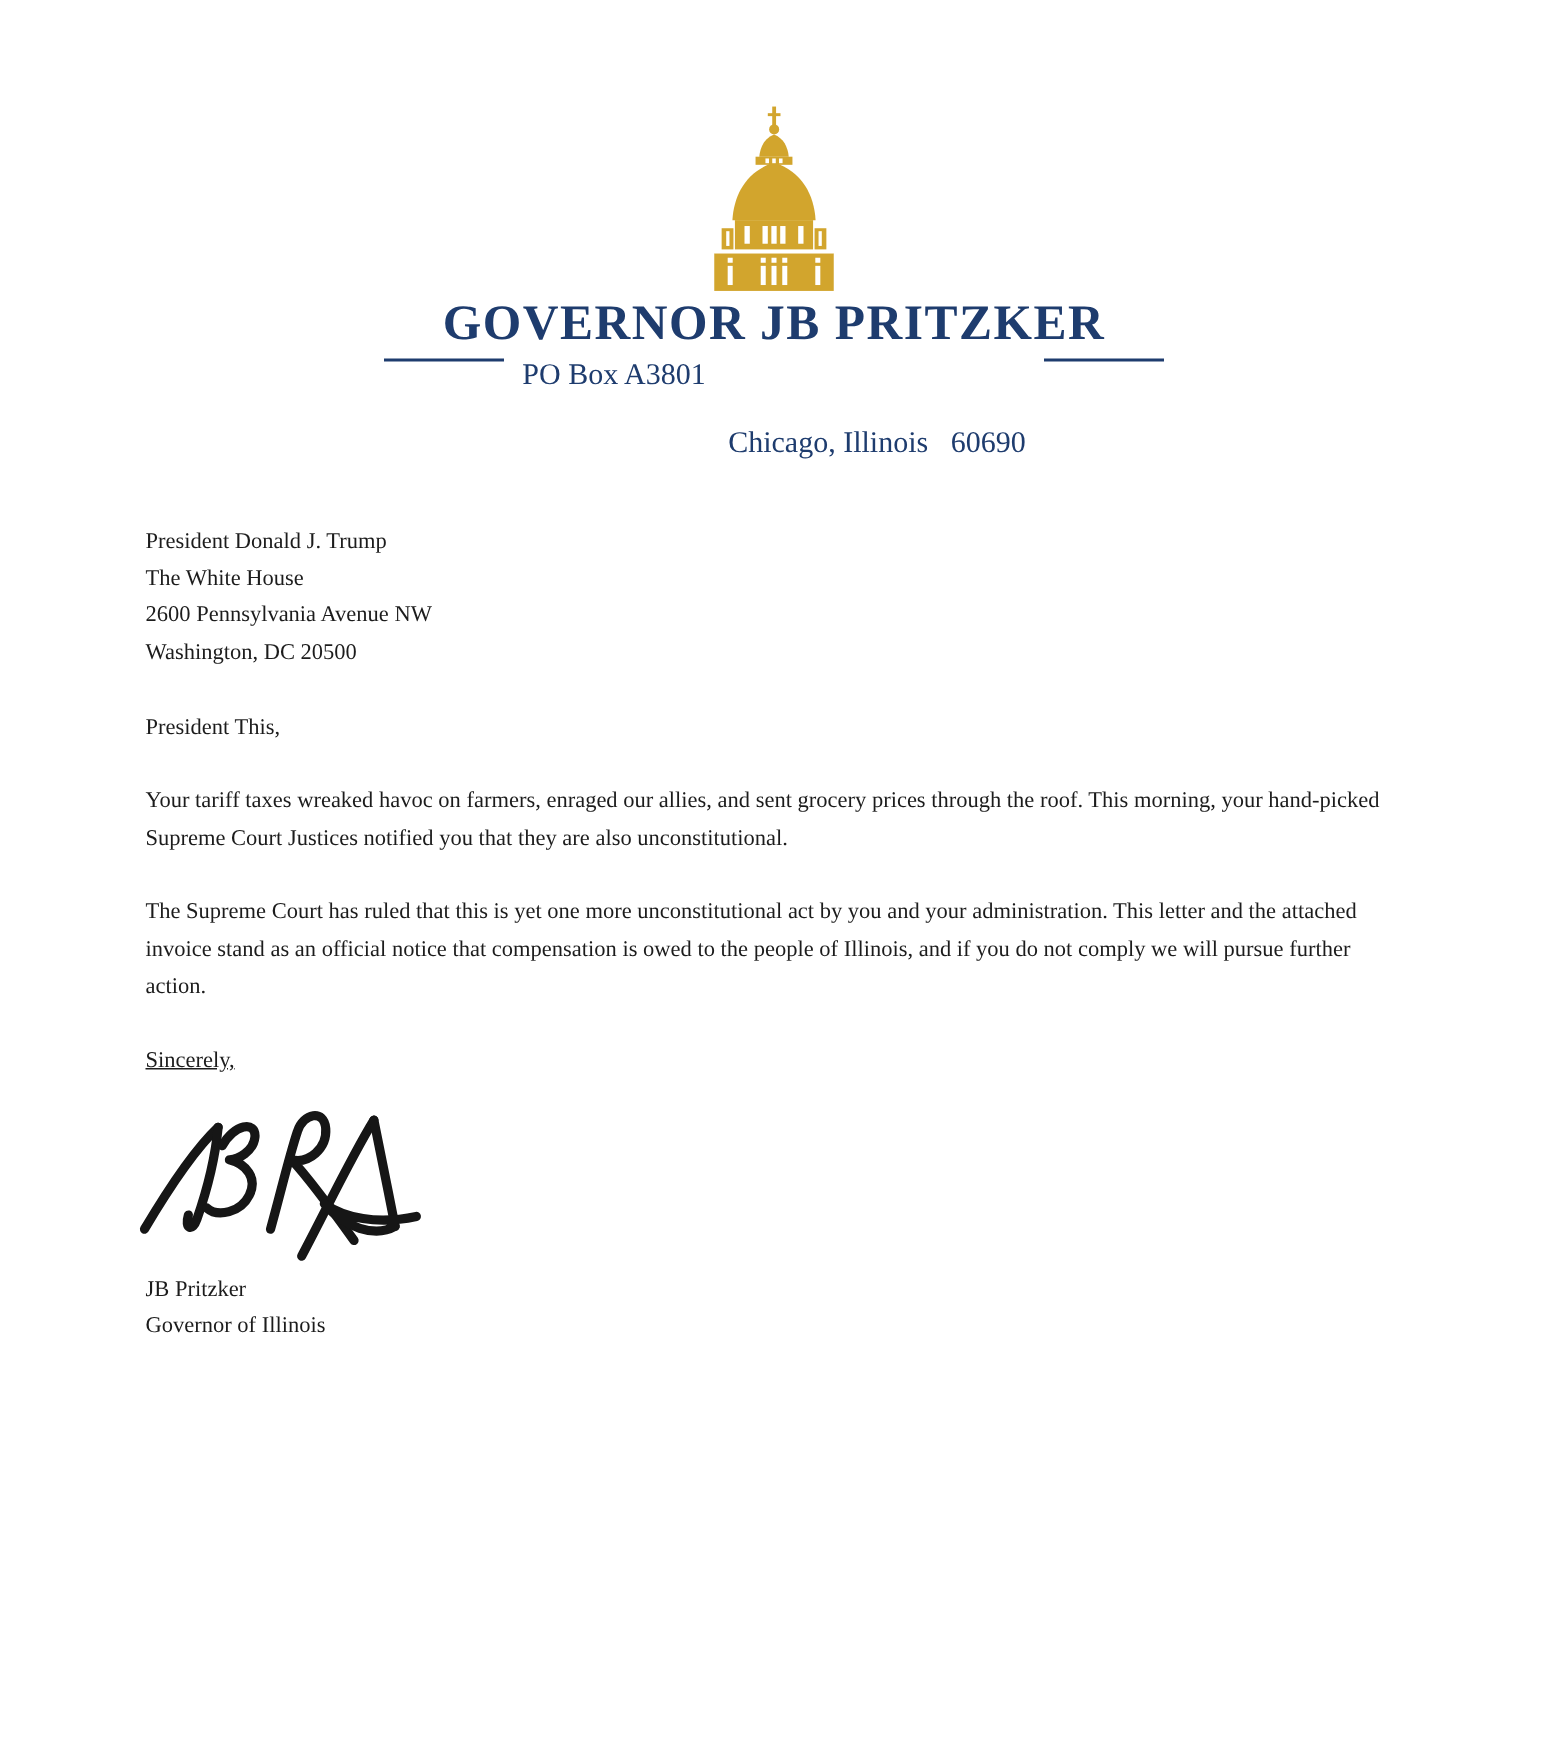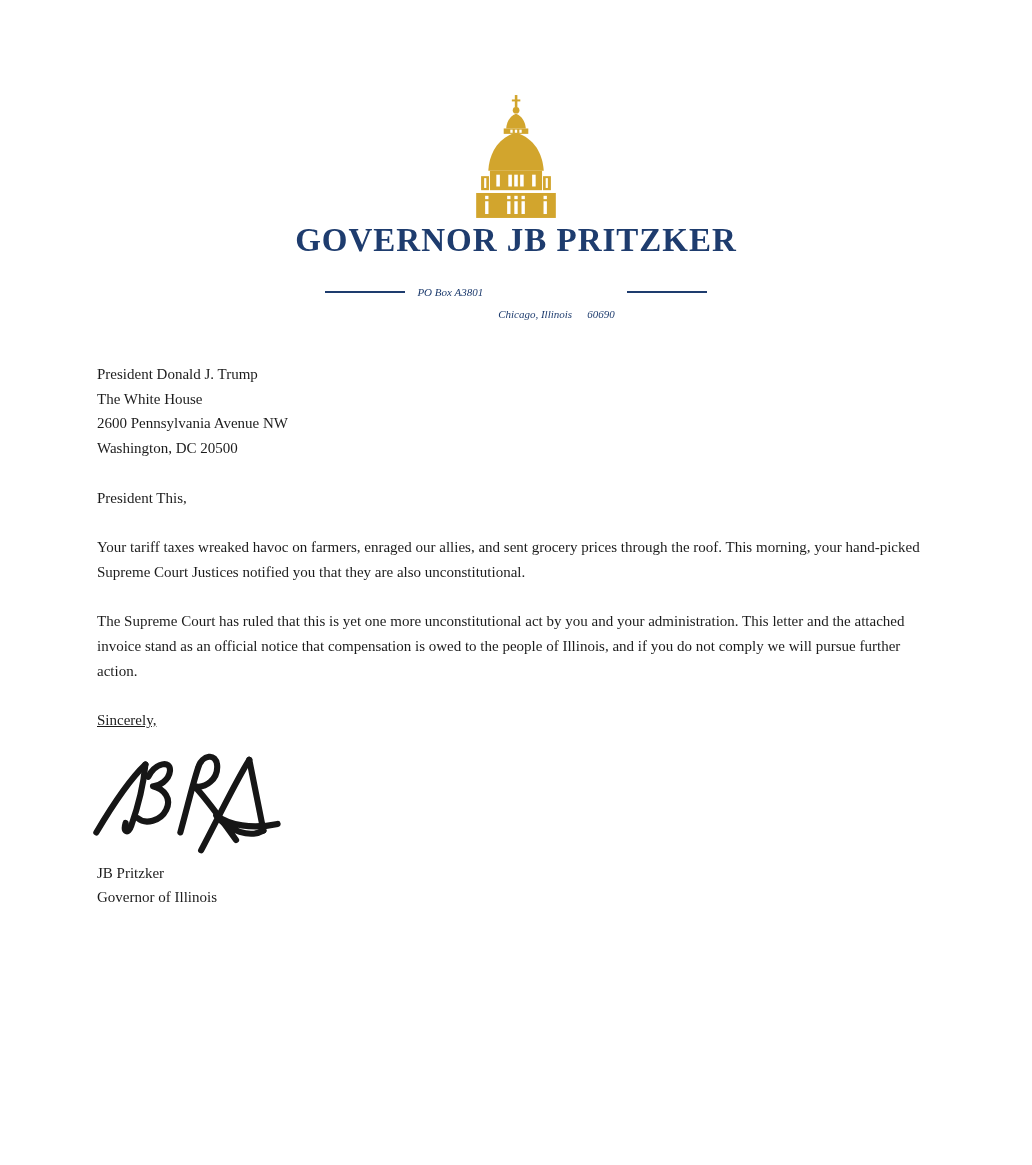--- a/index.html
+++ b/index.html
@@ -13,45 +13,43 @@
     position:relative;
     width:1032px;
     height:1165px;
     background:var(--paper);
     font-family:"Liberation Serif", serif;
     color:var(--ink);
     overflow:hidden;
   }
   
   .letterhead{
-    padding-top:92px;
+    padding-top:68px;
     text-align:center;
   }
   .dome{
     display:block;
     margin:0 auto;
     width:118px;
     height:128px;
   }
   .lh-title{
     margin-top:2px;
     color:var(--navy);
     font-weight:bold;
     font-size:33px;
     letter-spacing:1px;
     line-height:1.1;
   }
   .lh-subline{
     margin-top:5px;
     display:flex;
-    align-items:center;
     justify-content:center;
     color:var(--navy);
-    font-size:11px;
-    font-style:italic;
+    font-size:20px;
   }
   .lh-rule{
     display:inline-block;
     width:80px;
     height:2px;
     background:var(--navy);
   }
   .lh-rule.left{margin-right:12px;}
   .lh-rule.right{margin-left:12px;}
   .lh-addr-part{white-space:nowrap;}

